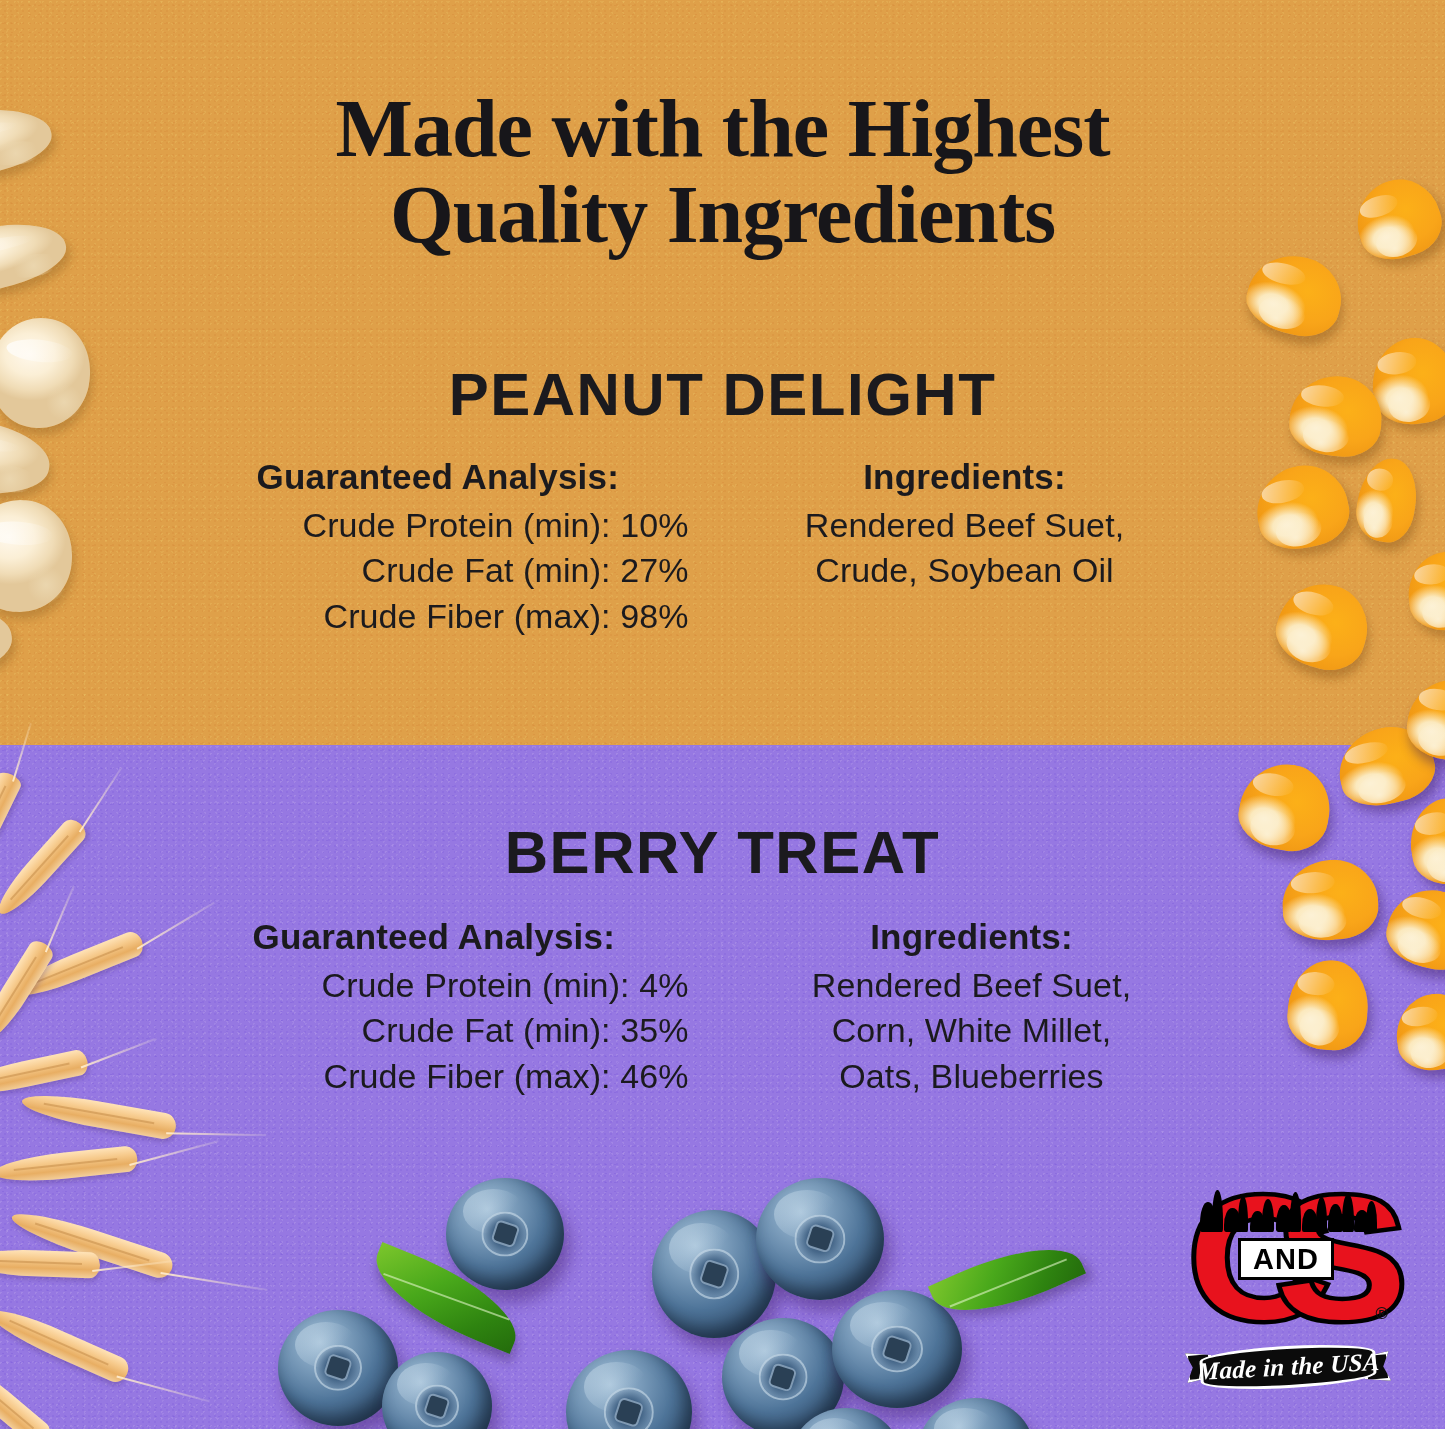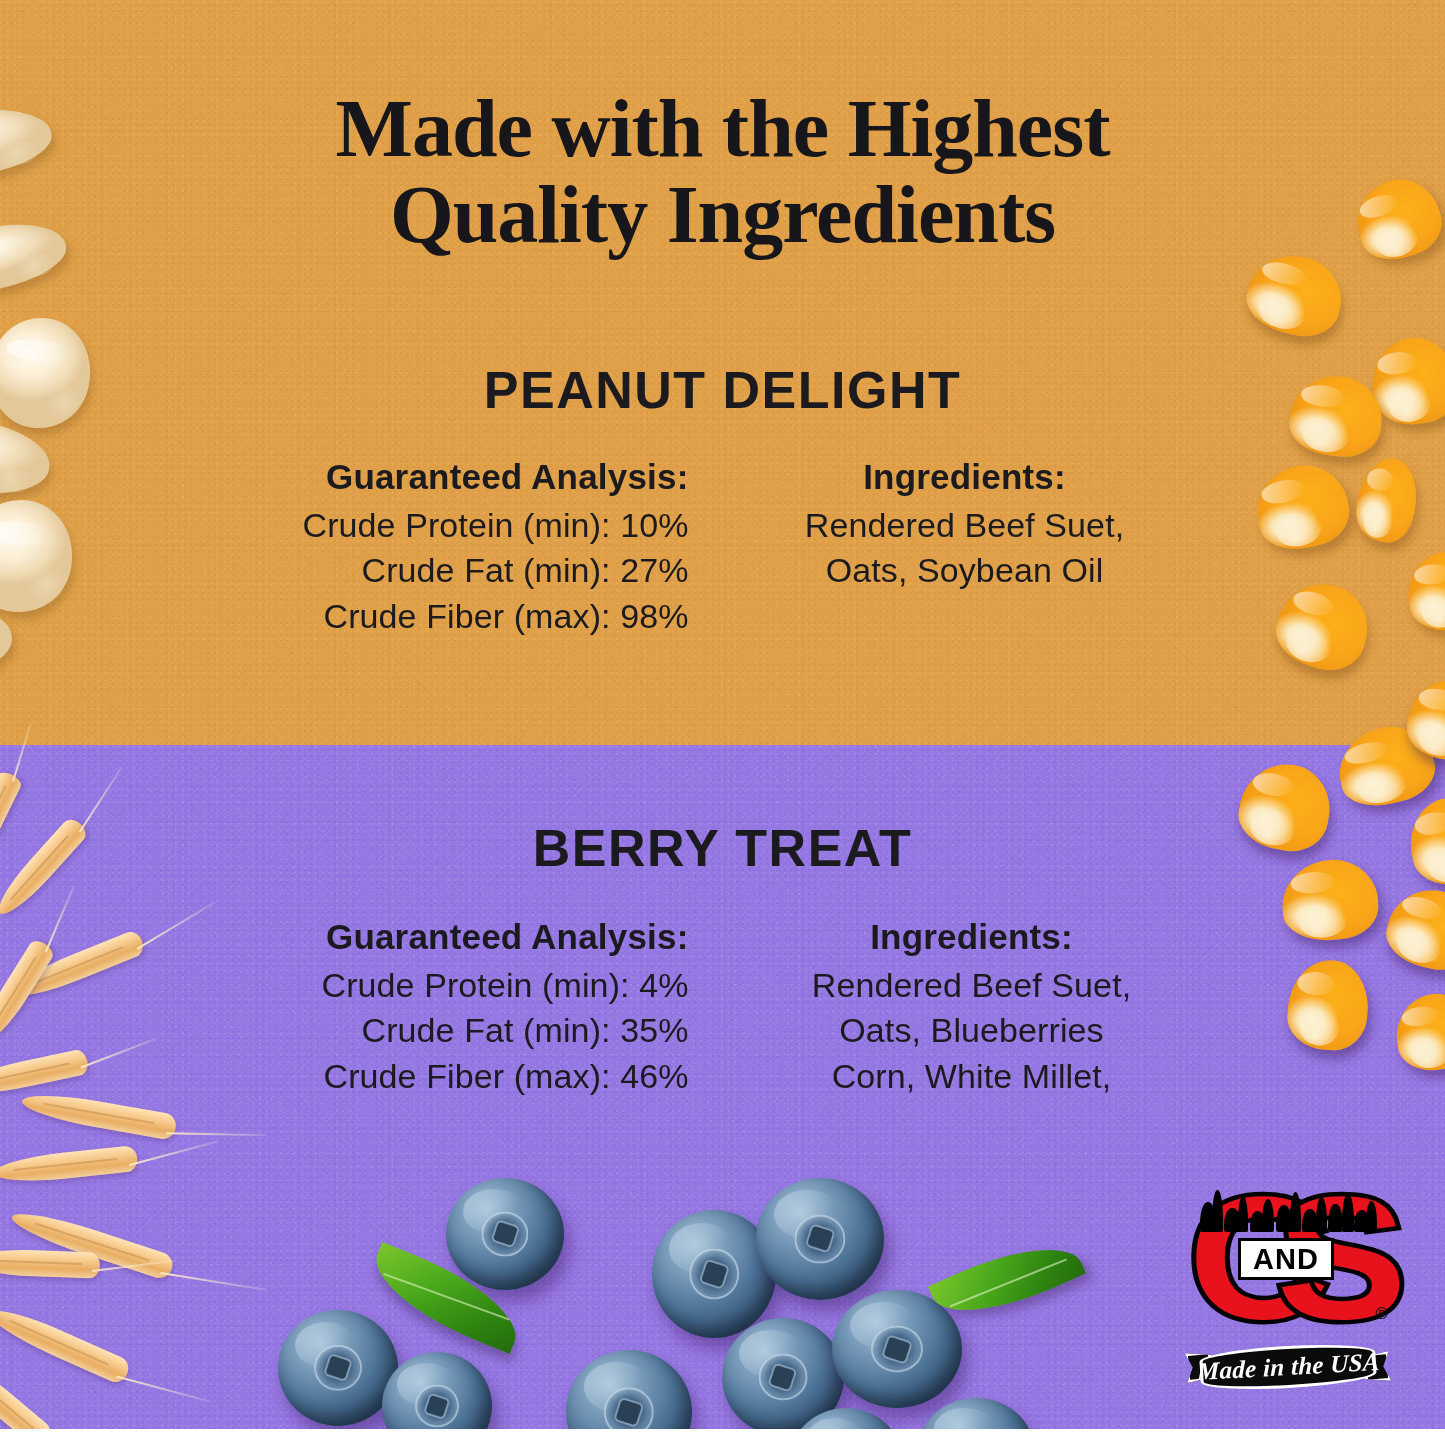--- a/index.html
+++ b/index.html
@@ -143,21 +143,21 @@
     letter-spacing:-1px;
     color:#17161A;
   }
   .headline .l2{ display:block; }
 
   .product-name{
     position:absolute; left:0; right:0;
     text-align:center;
     font-family:"Liberation Sans", sans-serif;
     font-weight:bold;
-    font-size:52px;
+    font-size:60px;
     letter-spacing:1.5px;
     color:#1B1A1E;
   }
   #pd-name{ top:360px; }
   #bt-name{ top:818px; }
 
   .facts{
     position:absolute; left:0; right:0;
     display:flex; justify-content:center; align-items:flex-start;
   }
@@ -168,21 +168,21 @@
   .col-analysis{ width:470px; text-align:right; padding-right:34px; }
   .col-ingredients{ width:470px; text-align:center; padding-left:28px; }
 
   #pd-facts .col-analysis{ width:462px; padding-right:30px; }
   #pd-facts .col-ingredients{ width:470px; padding-left:22px; }
 
   .col h3{
     font-size:35px; font-weight:bold; line-height:1.25;
     margin-bottom:4px; letter-spacing:.2px;
   }
-  .col-analysis h3{ text-align:right; }
+  .col-analysis h3{ text-align:left; }
   .col-ingredients h3{ text-align:center; }
 
   .col p{
     font-size:34px; font-weight:400; line-height:1.34;
     letter-spacing:.1px;
   }
 
   
   #logo{
     position:absolute; left:1190px; top:1186px;
@@ -380,38 +380,38 @@
     <div class="facts" id="pd-facts">
       <div class="col col-analysis">
         <h3>Guaranteed Analysis:</h3>
         <p>Crude Protein (min): 10%</p>
         <p>Crude Fat (min): 27%</p>
         <p>Crude Fiber (max): 98%</p>
       </div>
       <div class="col col-ingredients">
         <h3>Ingredients:</h3>
         <p>Rendered Beef Suet,</p>
-        <p>Oats, Soybean Oil</p>
+        <p>Crude, Soybean Oil</p>
       </div>
     </div>
 
     <div class="product-name" id="bt-name">BERRY TREAT</div>
 
     <div class="facts" id="bt-facts">
       <div class="col col-analysis">
         <h3>Guaranteed Analysis:</h3>
         <p>Crude Protein (min): 4%</p>
         <p>Crude Fat (min): 35%</p>
         <p>Crude Fiber (max): 46%</p>
       </div>
       <div class="col col-ingredients">
         <h3>Ingredients:</h3>
         <p>Rendered Beef Suet,</p>
+        <p>Corn, White Millet,</p>
         <p>Oats, Blueberries</p>
-        <p>Corn, White Millet,</p>
       </div>
     </div>
 
     <div id="logo">
       <div class="mark">
         <div class="cs-letter" id="cs-c">C</div>
         <div class="cs-letter" id="cs-s">S</div>
 
         <div class="flames">
           <span style="left:2px;   width:16px; height:30px;"></span>

